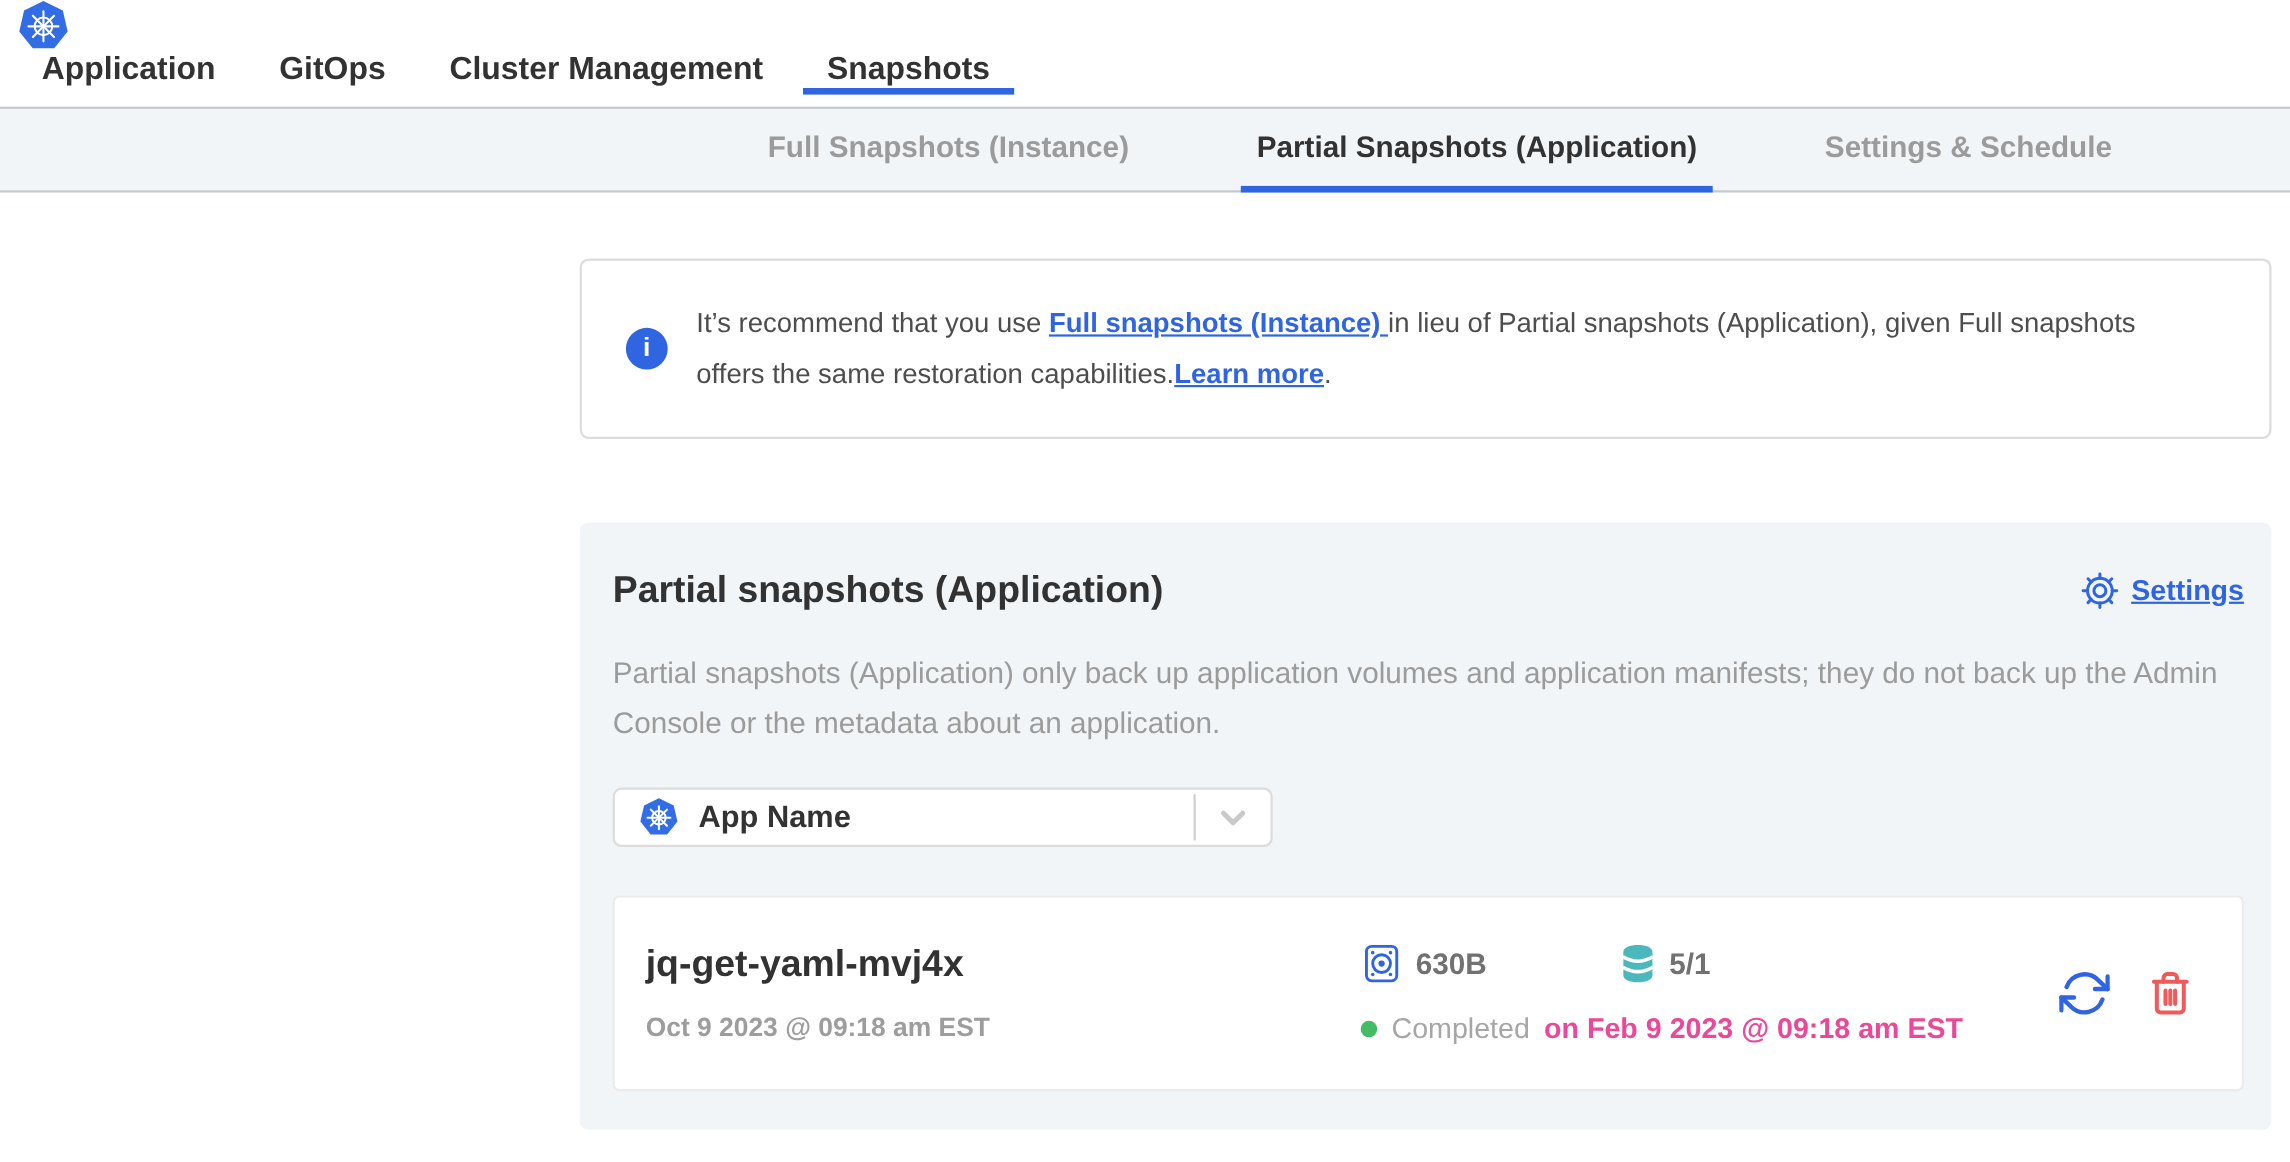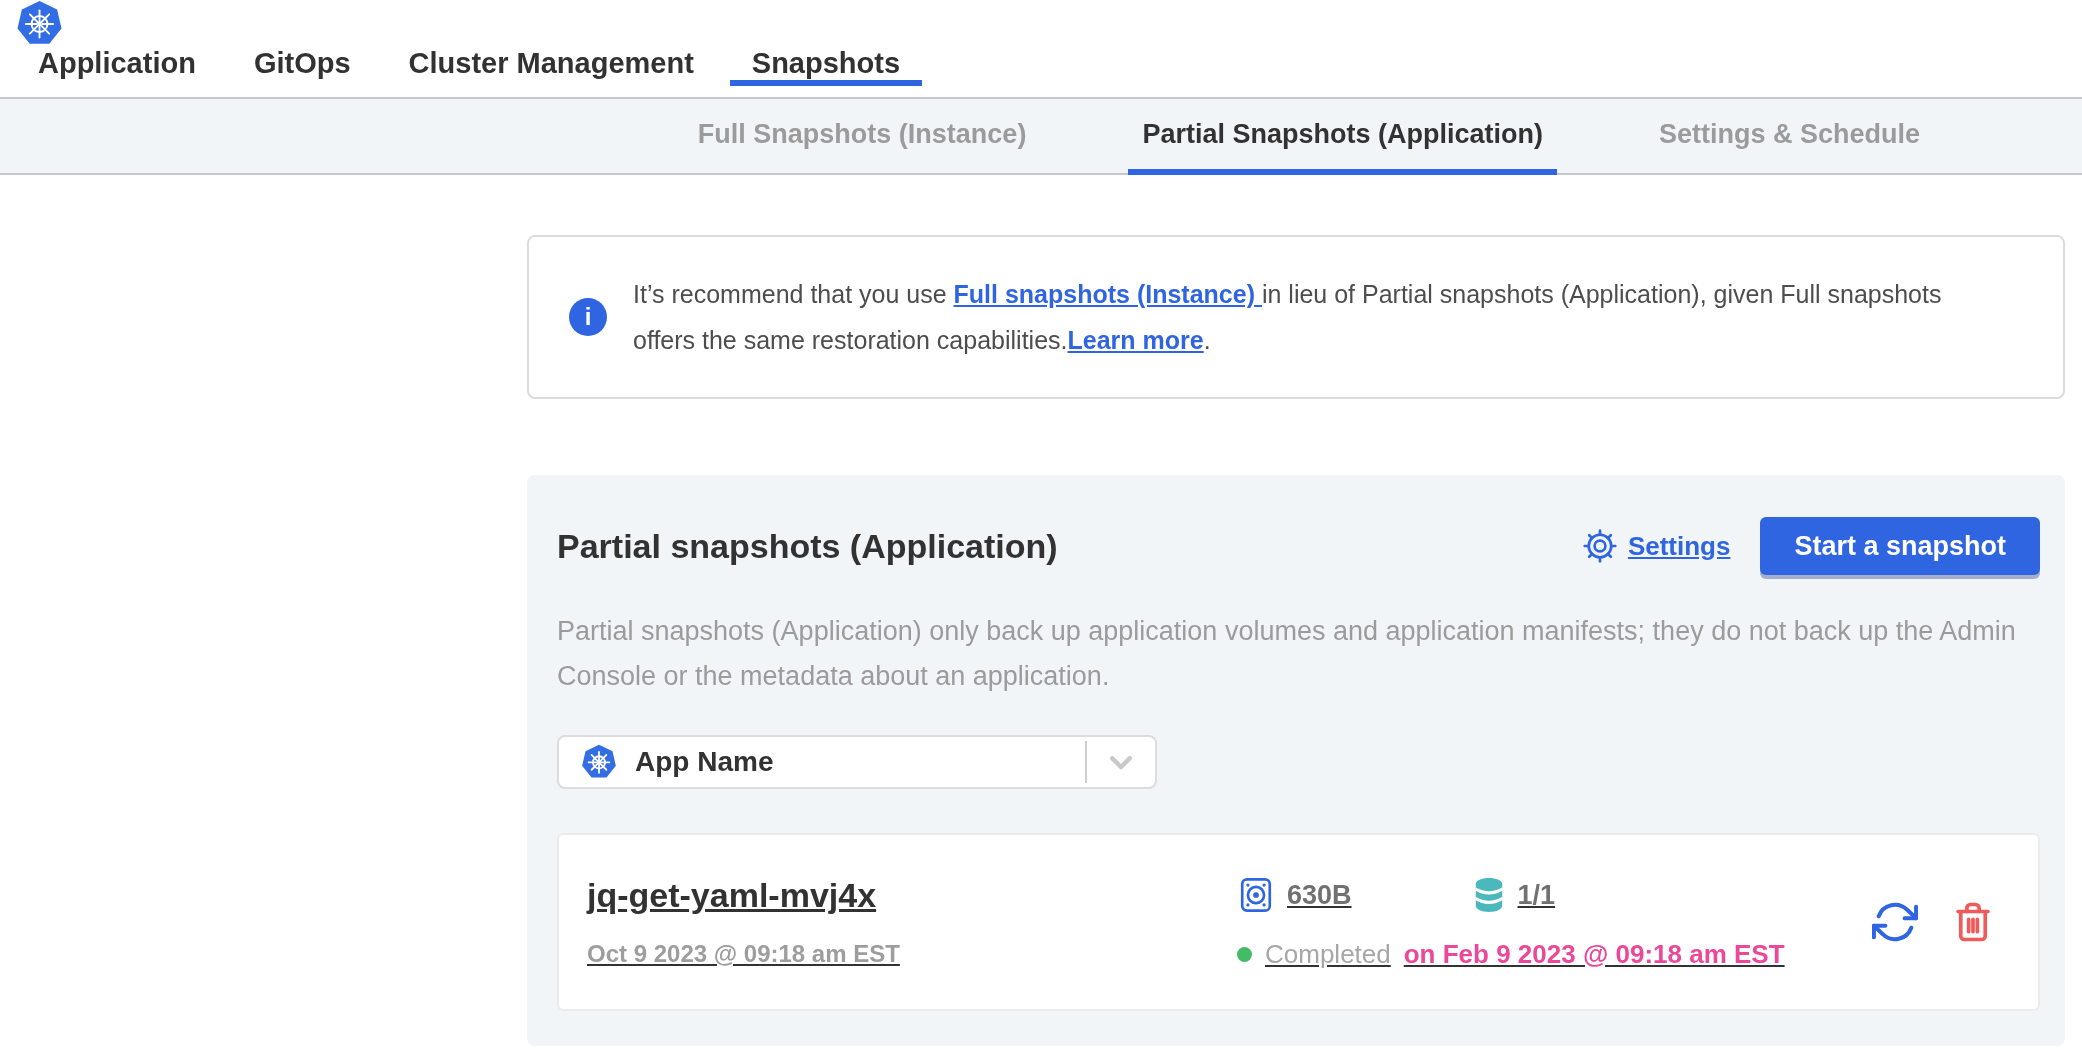--- a/index.html
+++ b/index.html
@@ -43,21 +43,21 @@
 
   
   .selector { margin-top:36px; width:600px; height:54px; background:#fff; border:2px solid #dcdcdc;
     border-radius:8px; display:flex; align-items:center; padding-left:22px; cursor:pointer; }
   .selector-label { font-size:28px; font-weight:bold; color:#323232; margin-left:18px; }
   .selector-divider { margin-left:auto; width:2px; height:42px; background:#cfcfcf; }
   .selector-caret { width:68px; display:flex; align-items:center; justify-content:center; }
 
   
   .snap-card { margin-top:44px; background:#fff; border:2px solid #ebebeb; border-radius:6px;
-    padding:40px 36px 40px 28px; display:flex; align-items:flex-start;text-decoration:underline; }
+    padding:40px 36px 40px 28px; display:flex; align-items:flex-start; }
   .snap-left { width:650px; flex:none; }
   .snap-name { font-size:34px; font-weight:bold; color:#323232; line-height:40px; }
   .snap-date { margin-top:24px; font-size:24px; font-weight:bold; color:#9d9d9d; line-height:30px; }
   .snap-mid {}
   .snap-metrics { display:flex; align-items:center; height:40px; }
   .metric { display:flex; align-items:center; gap:12px; }
   .metric-value { font-size:27px; font-weight:bold; color:#717171; }
   .metric + .metric { margin-left:120px; }
   .snap-status { margin-top:24px; display:flex; align-items:center; gap:13px; height:30px; }
   .status-dot { width:15px; height:15px; border-radius:50%; background:#44bb66; }
@@ -123,21 +123,20 @@
             <line x1="20" y1="32.5" x2="20" y2="37"></line>
             <line x1="11.2" y1="28.8" x2="8" y2="32"></line>
             <line x1="7.5" y1="20" x2="3" y2="20"></line>
             <line x1="11.2" y1="11.2" x2="8" y2="8"></line>
             <line x1="20" y1="7.5" x2="20" y2="3"></line>
             <line x1="28.8" y1="11.2" x2="32" y2="8"></line>
           </g>
         </svg>
         <span class="link">Settings</span>
       </div>
-      <button class="btn-primary">Start a snapshot</button>
     </div>
   </div>
 
   <p class="panel-desc">Partial snapshots (Application) only back up application volumes and application manifests; they do not back up the Admin Console or the metadata about an application.</p>
 
   <div class="selector">
     <svg width="36" height="36" viewBox="0 0 100 100">
       <polygon points="50,2 87.5,20.1 96.8,60.7 70.8,93.3 29.2,93.3 3.2,60.7 12.5,20.1" fill="#326de6"></polygon>
       <g stroke="#ffffff" stroke-width="5" stroke-linecap="round" fill="none">
         <circle cx="50" cy="51" r="17"></circle>
@@ -180,21 +179,21 @@
             <circle cx="28.5" cy="30.5" r="1.7" fill="#3065e1"></circle>
           </svg>
           <span class="metric-value">630B</span>
         </span>
         <span class="metric">
           <svg width="34" height="38" viewBox="0 0 36 40">
             <path d="M4 8.5 C4 4.6 10.3 2 18 2 S32 4.6 32 8.5 V31.5 c0 3.9 -6.3 6.5 -14 6.5 S4 35.4 4 31.5 Z" fill="#4ab8bc"></path>
             <path d="M3.5 13.5 Q18 22 32.5 13.5" stroke="#ffffff" stroke-width="3.4" fill="none"></path>
             <path d="M3.5 23.5 Q18 32 32.5 23.5" stroke="#ffffff" stroke-width="3.4" fill="none"></path>
           </svg>
-          <span class="metric-value">1/1</span>
+          <span class="metric-value">5/1</span>
         </span>
       </div>
       <div class="snap-status">
         <span class="status-dot"></span>
         <span class="status-word">Completed</span>
         <span class="status-detail">on Feb 9 2023 @ 09:18 am EST</span>
       </div>
     </div>
 
     <div class="snap-actions">

